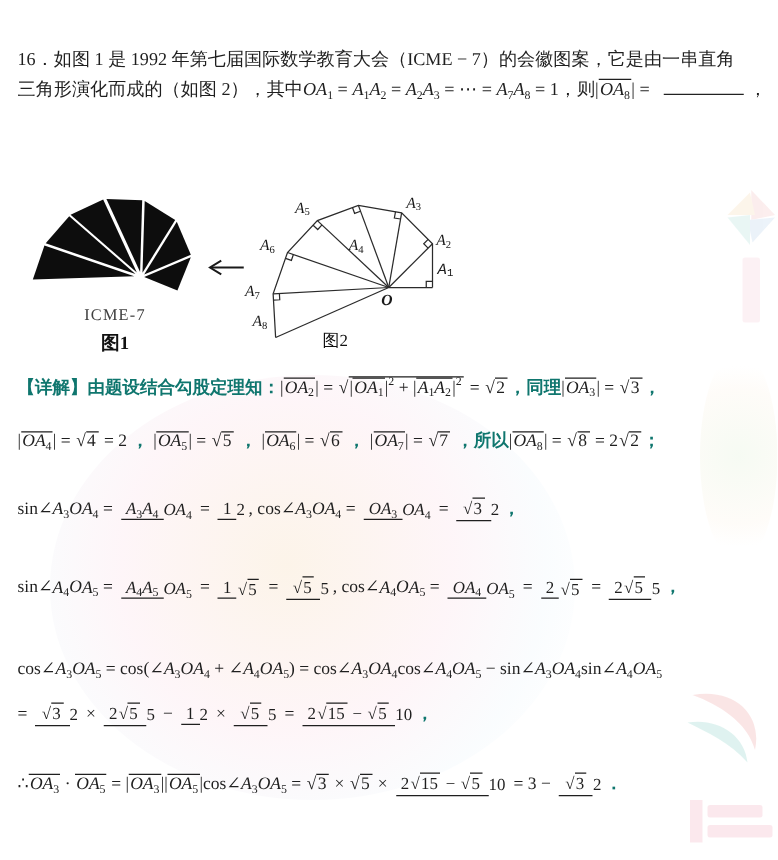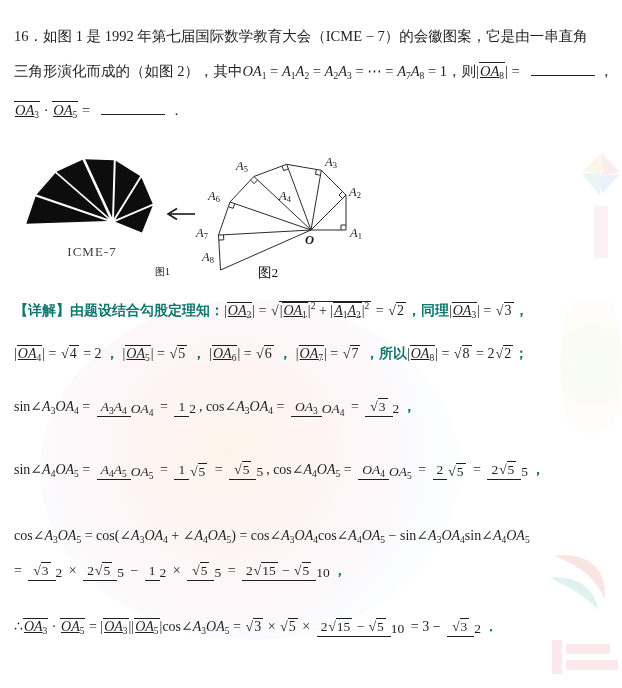--- a/index.html
+++ b/index.html
@@ -13,35 +13,35 @@
     background:radial-gradient(circle, rgba(240,248,235,.6), rgba(253,246,236,.35) 60%, rgba(255,255,255,0) 80%);}
   .wm-topright{left:580px;top:150px;width:42px;height:115px;opacity:.10;}
   .wm-bottomright{left:548px;top:548px;width:74px;height:140px;opacity:.22;}
   
   .mline{position:absolute;white-space:pre;font-size:14.5px;line-height:1.3;}
   .sol{font-size:14px;}
   .t{}
   .var{font-style:italic;}
   sub.ss{font-size:9.5px;line-height:0;vertical-align:-3px;}
   sup.sp{font-size:9.5px;line-height:0;vertical-align:6px;}
-  .vec{display:inline-block;border-top:1px solid currentColor;padding:0 1px;line-height:1.15;text-decoration:underline;}
+  .vec{display:inline-block;border-top:1px solid currentColor;padding:0 1px;line-height:1.15;}
   .sq{display:inline-flex;align-items:baseline;margin:0 1px;}
   .sqs{line-height:1;}
   .rad{border-top:1.2px solid currentColor;padding:0 2px 0 1px;line-height:1.2;}
   .frac{display:inline-flex;align-items:center;vertical-align:middle;
         margin:0 3px;line-height:1.15;font-size:13.5px;}
   .frac .num{border-bottom:1px solid currentColor;padding:0 4px 1px;}
   .frac .den{padding-top:1px;}
   .blank{display:inline-block;border-bottom:1.4px solid #222;height:15px;margin:0 4px;}
   .red{color:#0f766e;}
   .bold{font-weight:bold;}
   
   .fig{position:absolute;}
   .figtext{position:absolute;width:100%;text-align:center;font-size:13px;letter-spacing:1px;color:#404040;}
-  .figcap{position:absolute;width:100%;text-align:right;font-size:10px;color:#111;}
+  .figcap{position:absolute;width:100%;text-align:center;font-size:15px;color:#111;font-weight:bold;}
   .ptl{position:absolute;font-size:12.5px;font-style:italic;color:#1a1a1a;line-height:1;}
   .ptl sub{font-size:8.5px;font-style:normal;vertical-align:-2px;}
   .cap2{position:absolute;font-size:13.5px;color:#111;}
 </style>
 </head>
 <body>
 
 <div class="page">
 
   <div class="wm wm-center"></div>
@@ -58,23 +58,22 @@
   <div class="wm wm-bottomright">
     <svg width="74" height="140" viewBox="0 0 74 140">
       <path d="M6 8 C 40 2, 62 24, 56 52 C 50 30, 28 16, 6 8 Z" fill="#e05a5a" opacity=".7"></path>
       <path d="M2 30 C 26 26, 48 40, 50 62 C 36 46, 18 38, 2 30 Z" fill="#35b0a0" opacity=".7"></path>
       <rect x="4" y="92" width="10" height="34" fill="#e87e9a" opacity=".8"></rect>
       <rect x="18" y="96" width="44" height="10" rx="2" fill="#e87e9a" opacity=".8"></rect>
       <rect x="18" y="112" width="52" height="10" rx="2" fill="#e87e9a" opacity=".8"></rect>
     </svg>
   </div>
 
-  <div class="mline" style="left:14px;top:27px"><span class="t">16．如图 1 是 1992 年第七届国际数学教育大会（ICME − 7）的会徽图案，它是由一串直角</span></div>
+  <div class="mline" style="left:14px;top:39px"><span class="t">16．如图 1 是 1992 年第七届国际数学教育大会（ICME − 7）的会徽图案，它是由一串直角</span></div>
   <div class="mline" style="left:14px;top:60px"><span class="t">三角形演化而成的（如图 2），其中</span><span class="t"><span class="var">OA</span><sub class="ss">1</sub></span><span class="t"> = </span><span class="t"><span class="var">A</span><sub class="ss">1</sub></span><span class="t"><span class="var">A</span><sub class="ss">2</sub></span><span class="t"> = </span><span class="t"><span class="var">A</span><sub class="ss">2</sub></span><span class="t"><span class="var">A</span><sub class="ss">3</sub></span><span class="t"> = ⋯ = </span><span class="t"><span class="var">A</span><sub class="ss">7</sub></span><span class="t"><span class="var">A</span><sub class="ss">8</sub></span><span class="t"> = 1，则</span><span class="t">|</span><span class="vec"><span class="t"><span class="var">OA</span><sub class="ss">8</sub></span></span><span class="t">| =  </span><span class="blank" style="width: 64px;"></span><span class="t">，</span></div>
-  <div class="mline" style="left:14px;top:99px"><span class="vec"><span class="t"><span class="var">OA</span><sub class="ss">3</sub></span></span><span class="t"> · </span><span class="vec"><span class="t"><span class="var">OA</span><sub class="ss">5</sub></span></span><span class="t"> =  </span><span class="blank" style="width: 64px;"></span><span class="t">．</span></div>
 
   <div class="fig" style="left:14px;top:148px;width:156px;height:140px">
     <svg width="151" height="94" viewBox="0 0 180 112">
       <g fill="#0d0d0d">
         <polygon points="120.8,87.8 152.5,100.6 165.3,68.9"></polygon>
         <polygon points="120.8,85.4 165.3,66.5 151.9,35.1"></polygon>
         <polygon points="119.2,83.6 150.4,33.3 121.3,15.2"></polygon>
         <polygon points="116.9,82.9 118.9,14.5 84.8,13.4"></polygon>
         <polygon points="113.8,83.4 81.7,13.9 50.6,28.3"></polygon>
         <polygon points="112.5,84.9 49.3,29.8 26.9,55.5"></polygon>
@@ -105,21 +104,21 @@
         <path d="M145,88 L145,83 L150,83"></path>
         <path d="M146.5,56.5 L143,53 L146.5,49.5"></path>
         <path d="M124.5,33.2 L119.5,32.4 L120.4,27.4"></path>
         <path d="M92.4,27 L87.7,28.7 L86,24"></path>
         <path d="M61.6,37.9 L58.2,41.6 L54.5,38.2"></path>
         <path d="M38.7,61.6 L37.1,66.3 L32.4,64.7"></path>
         <path d="M27.5,92.8 L27.8,97.8 L22.8,98.1"></path>
       </g>
     </svg>
     <div id="fig2-labels">
-        <span class="ptl" style="left: 154px; top: 85px;"><span>A</span><sub>1</sub></span>
+        <span class="ptl" style="left: 154px; top: 68px; font-family: Liberation Mono, monospace;"><span>A</span><sub>1</sub></span>
         <span class="ptl" style="left: 153px; top: 44px;"><span>A</span><sub>2</sub></span>
         <span class="ptl" style="left: 129px; top: 14px; text-align: center;"><span>A</span><sub>3</sub></span>
         <span class="ptl" style="left: 83px; top: 4px; margin-top: 44px;"><span>A</span><sub>4</sub></span>
         <span class="ptl" style="left: 40px; top: 18px;"><span>A</span><sub>5</sub></span>
         <span class="ptl" style="left: 12px; top: 48px;"><span>A</span><sub>6</sub></span>
         <span class="ptl" style="left: 0px; top: 85px;"><span>A</span><sub>7</sub></span>
         <span class="ptl" style="left: 6px; top: 109px;"><span>A</span><sub>8</sub></span>
         <span class="ptl" style="left: 109px; top: 92px; font-weight: bold;">O</span>
       </div>
     <div class="cap2" style="left:62px;top:122px;width:52px;text-align:left">图2</div>

